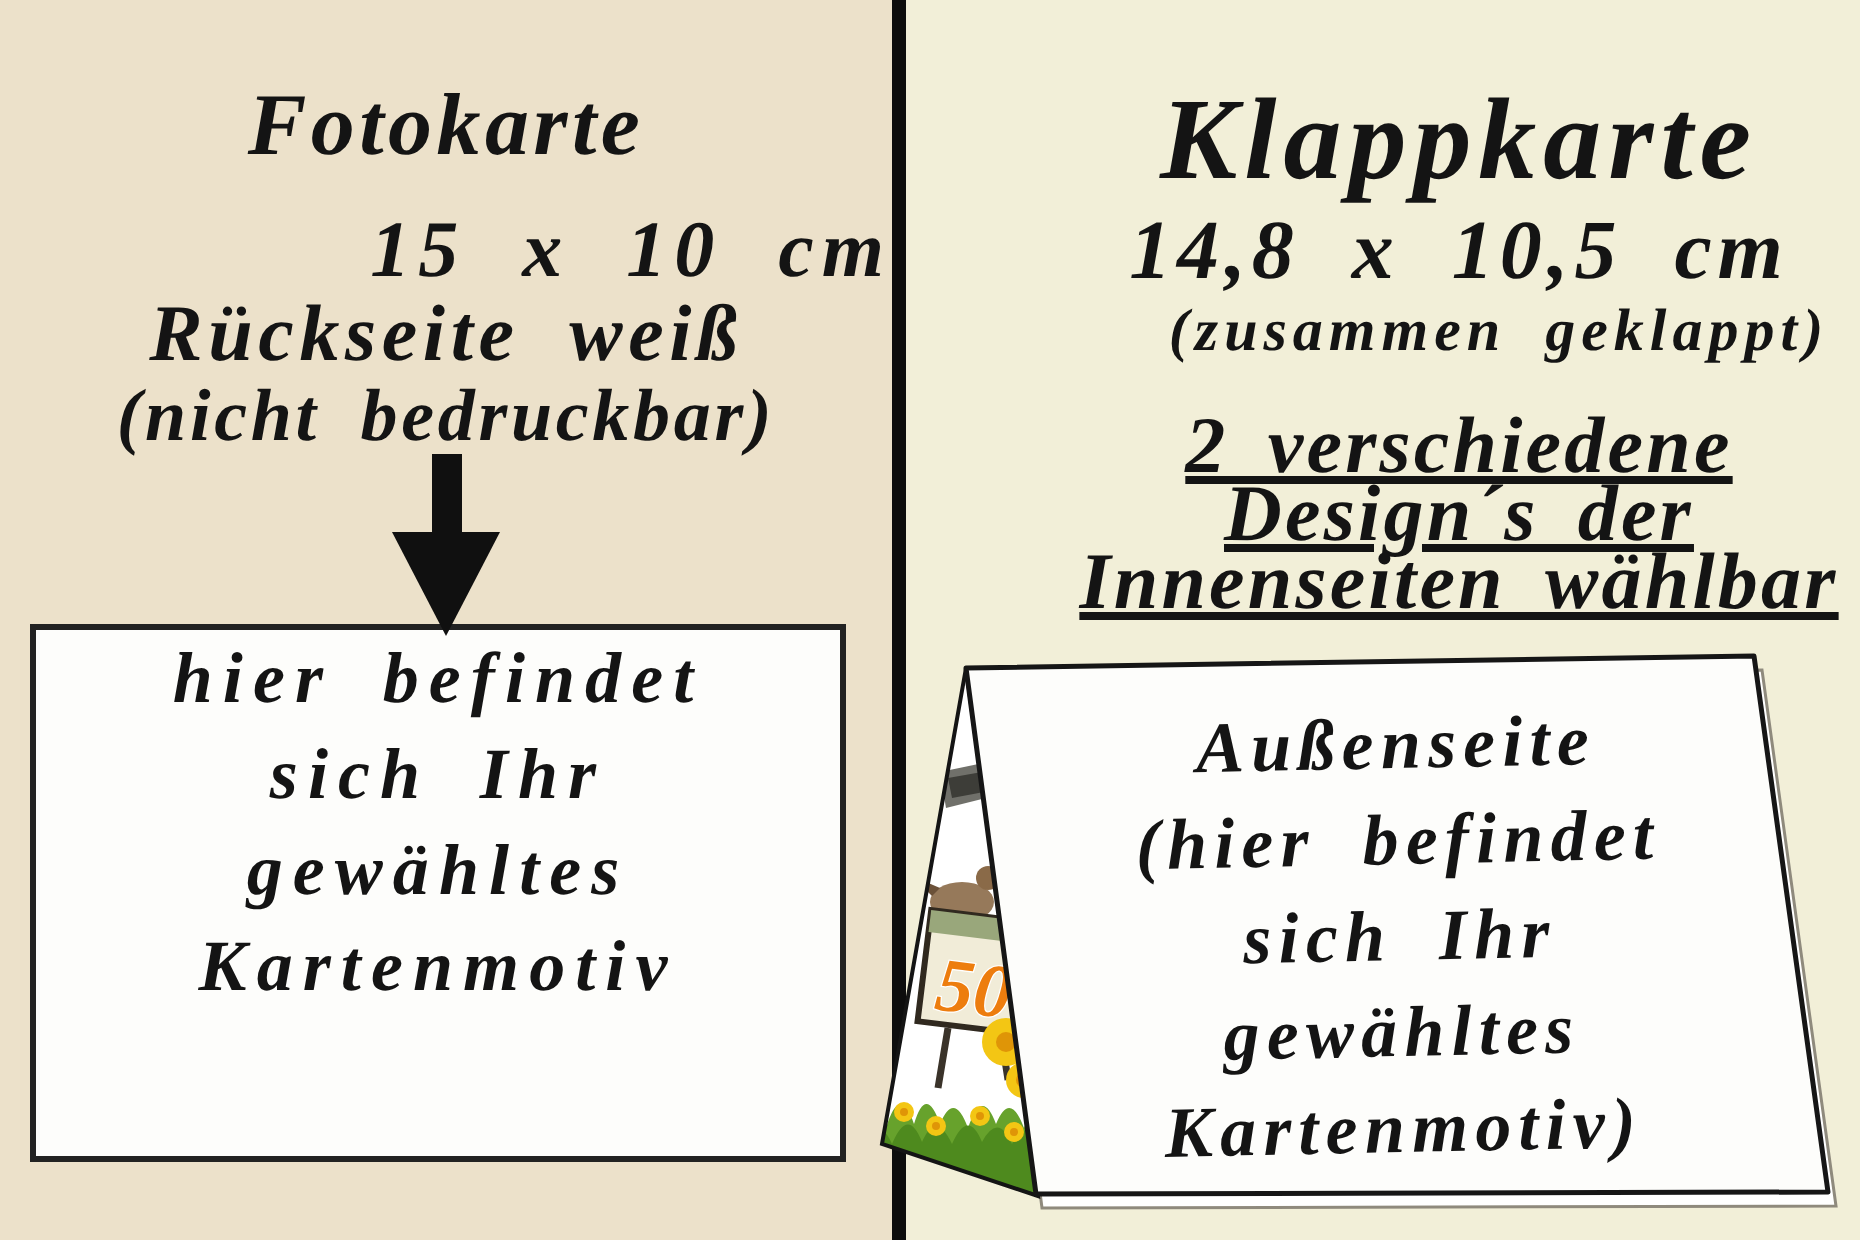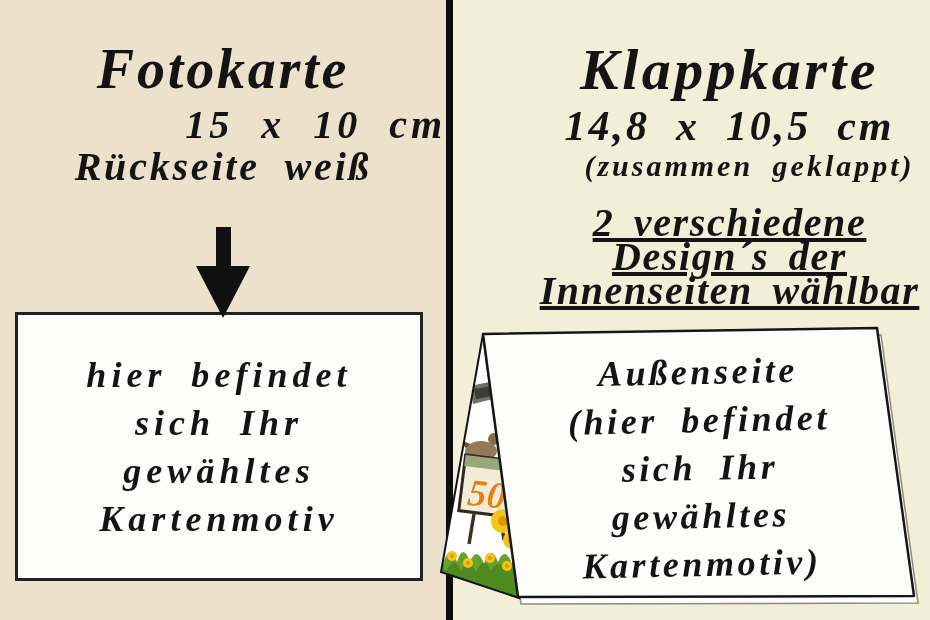--- a/index.html
+++ b/index.html
@@ -10,41 +10,41 @@
     background:#ece1ca;
   }
   .panel-left  { position:absolute; left:0;   top:0; width:446px; height:620px; background:#ece1ca; }
   .panel-right { position:absolute; left:453px; top:0; width:477px; height:620px; background:#f2efd8; }
   .divider { position:absolute; left:446px; top:0; width:7px; height:620px; background:#0d0d0d; z-index:1; }
 
   .tline { position:absolute; text-align:center; line-height:1.05; white-space:nowrap; }
   .tline-l { left:0; width:446px; }
   .tline-r { left:453px; width:553px; }
 
-  .l-title { top:40px;  font-size:56px; letter-spacing:0.05em; }
+  .l-title { top:40px;  font-size:44px; letter-spacing:0.05em; }
   .l-size  { top:104px; font-size:40px; letter-spacing:0.10em; word-spacing:0.35em;text-align:right; }
   .l-back  { top:146px; font-size:40px; letter-spacing:0.07em; word-spacing:0.30em; }
   .l-note  { top:190px; font-size:37px; letter-spacing:0.05em; word-spacing:0.25em; }
 
   .r-title { top:40px;  font-size:58px; letter-spacing:0.06em; }
   .r-size  { top:104px; font-size:42px; letter-spacing:0.07em; word-spacing:0.30em; }
   .r-note  { top:150px; font-size:30px; letter-spacing:0.10em; word-spacing:0.30em;padding-left:20px; }
   .r-design{ top:206px; font-size:40px; line-height:34px; letter-spacing:0.04em; word-spacing:0.20em;text-decoration:underline; }
 
   .arrow { position:absolute; left:0; top:227px; width:446px; z-index:3;
            display:flex; flex-direction:column; align-items:center; }
   .arrow-stem { width:15px; height:40px; background:#101010; }
   .arrow-head { width:0; height:0; margin-top:-1px;
                 border-left:27px solid transparent; border-right:27px solid transparent;
                 border-top:52px solid #101010; }
 
   .photo-box {
     position:absolute; left:15px; top:312px; width:402px; height:263px;
     background:#fdfdfb; border:3px solid #222222; z-index:2;
-    display:flex; flex-direction:column; justify-content:center;
+    display:flex; flex-direction:column; justify-content:flex-start;
     text-align:center; font-size:36px; line-height:48px;
     letter-spacing:0.14em; word-spacing:0.30em;
   }
 
   .card-svg { position:absolute; left:425px; top:318px; width:505px; height:302px; z-index:3; }
 
   .card-text {
     position:absolute; left:500px; top:348px; width:400px; height:245px; z-index:4;
     text-align:center; font-size:36px; line-height:48px;
     letter-spacing:0.10em; word-spacing:0.30em;
@@ -60,20 +60,21 @@
 
 <div class="stage">
 
   <div class="panel-left"></div>
   <div class="panel-right"></div>
   <div class="divider"></div>
 
   <div class="tline tline-l l-title">Fotokarte</div>
   <div class="tline tline-l l-size">15 x 10 cm</div>
   <div class="tline tline-l l-back">Rückseite weiß</div>
+  <div class="tline tline-l l-note">(nicht bedruckbar)</div>
 
   <div class="arrow">
     <div class="arrow-stem"></div>
     <div class="arrow-head"></div>
   </div>
 
   <div class="photo-box">
     <div>hier befindet</div>
     <div>sich Ihr</div>
     <div>gewähltes</div>

